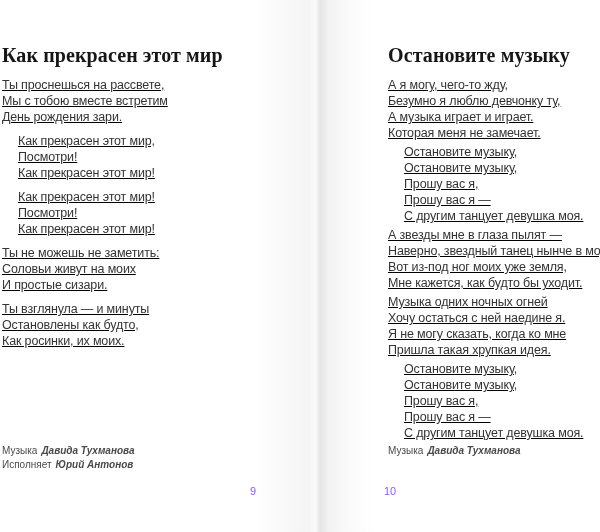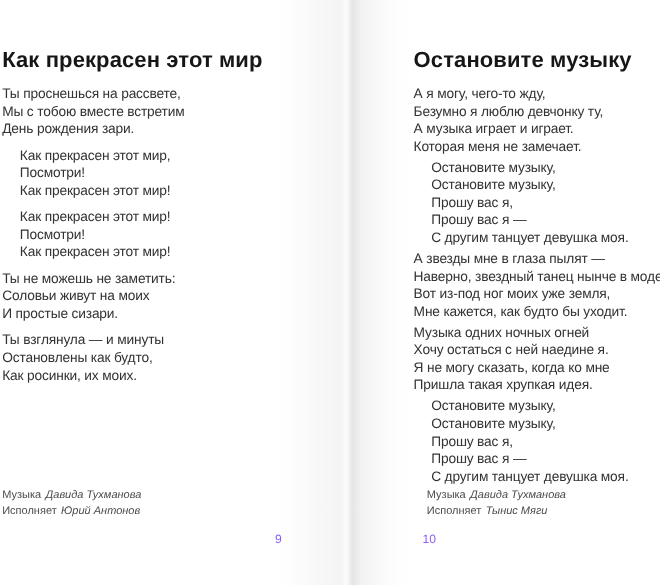--- a/index.html
+++ b/index.html
@@ -13,34 +13,34 @@
     height: 532px;
     background: #ffffff;
     overflow: hidden;
     font-family: "Liberation Sans", sans-serif;
   }
   .page {
     position: absolute;
     top: 43px;
   }
   .page-left  { left: 2px;   width: 290px; }
-  .page-right { left: 376px; width: 212px; }
+  .page-right { left: 388px; width: 212px; }
 
   .poem-title {
-    font-family: Liberation Sans, sans-serif;
+    font-family: Liberation Serif, serif;
     font-weight: bold;
     font-size: 20px;
     line-height: 24px;
     color: #161616;
     letter-spacing: 0.1px;
     margin: 0 0 10px 0;
     white-space: nowrap;
   }
   .poem { margin: 0; }
-  .stanza { margin: 0 0 8px 0; }
+  .stanza { margin: 0 0 8px 0; text-decoration: underline; }
   .page-right .stanza { margin-bottom: 3px; }
   .stanza.indent { padding-left: 16px; }
   .line {
     font-size: 12.5px;
     line-height: 16px;
     letter-spacing: -0.15px;
     color: #333333;
     white-space: nowrap;
   }
 
@@ -50,20 +50,21 @@
     font-size: 10px;
     line-height: 13.5px;
     color: #4a4a4a;
     white-space: nowrap;
   }
   .credits-left  { left: 2px; }
   .credits-right { left: 388px; }
   .credit-name {
     font-style: italic;
     margin-left: 4px;
+    font-weight: bold;
   }
 
   .page-number {
     position: absolute;
     top: 484px;
     font-size: 11px;
     line-height: 14px;
     color: #8b5cf6;
   }
   .page-number-left  { left: 240px; width: 26px; text-align: center; }
@@ -166,23 +167,20 @@
     </div>
     <div class="credit-line">
       <span class="credit-label">Исполняет</span><span class="credit-name">Юрий Антонов</span>
     </div>
   </div>
 
   <div class="credits credits-right">
     <div class="credit-line">
       <span class="credit-label">Музыка</span><span class="credit-name">Давида Тухманова</span>
     </div>
-    <div class="credit-line">
-      <span class="credit-label">Исполняет</span><span class="credit-name">Тынис Мяги</span>
-    </div>
   </div>
 
   <div class="page-number page-number-left">9</div>
   <div class="page-number page-number-right">10</div>
 
   <div class="gutter"></div>
 
 </div>
 
 </body></html>

